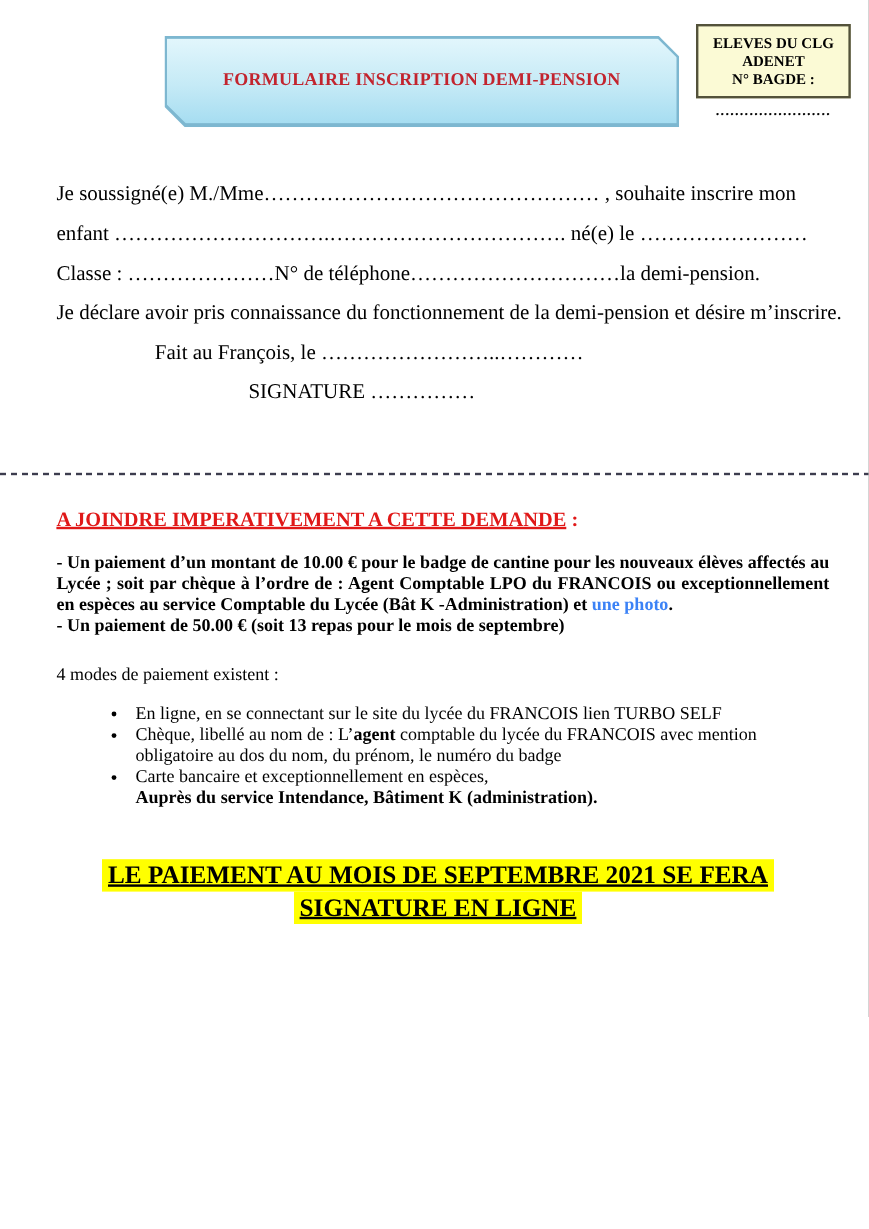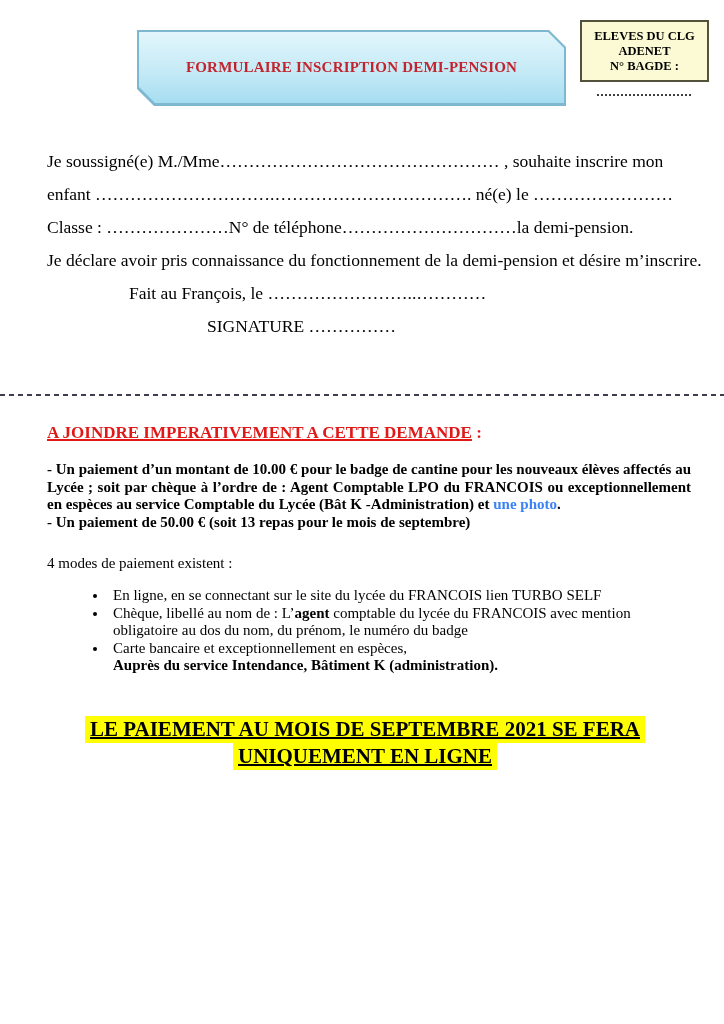--- a/index.html
+++ b/index.html
@@ -114,16 +114,16 @@
     <ul>
       <li><span>En ligne, en se connectant sur le site du lycée du FRANCOIS  lien TURBO SELF</span></li>
       <li><span>Chèque,  libellé au nom de : L’</span><b>agent</b><span> comptable du lycée du FRANCOIS avec  mention obligatoire au dos du nom, du prénom, le numéro du badge</span></li>
       <li><span>Carte bancaire  et  exceptionnellement en espèces,</span><br>
         <span class="b3-line2">Auprès du service Intendance, Bâtiment K (administration).</span></li>
     </ul>
   </div>
 
   <div class="notice">
     <div><span class="hl">LE PAIEMENT AU MOIS DE SEPTEMBRE 2021  SE FERA</span></div>
-    <div><span class="hl">UNIQUEMENT EN LIGNE</span></div>
+    <div><span class="hl">SIGNATURE EN LIGNE</span></div>
   </div>
 
 </div>
 
 </body></html>

